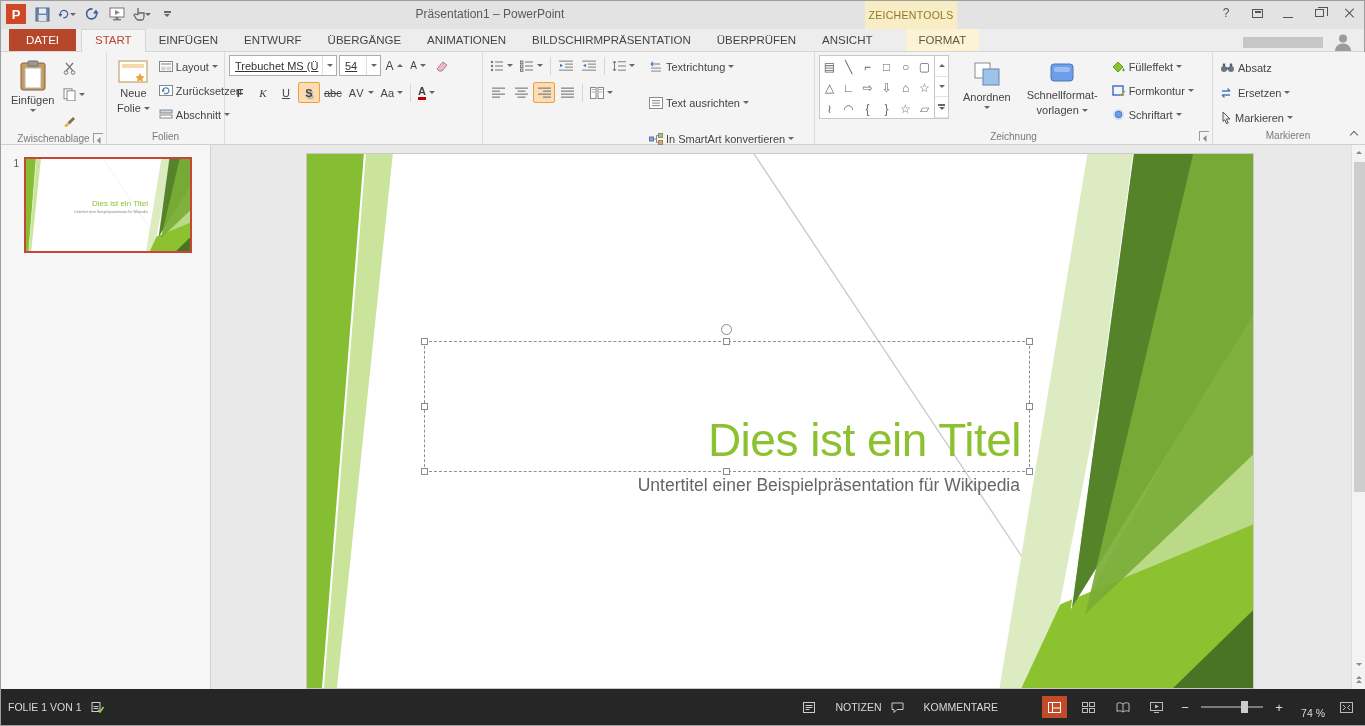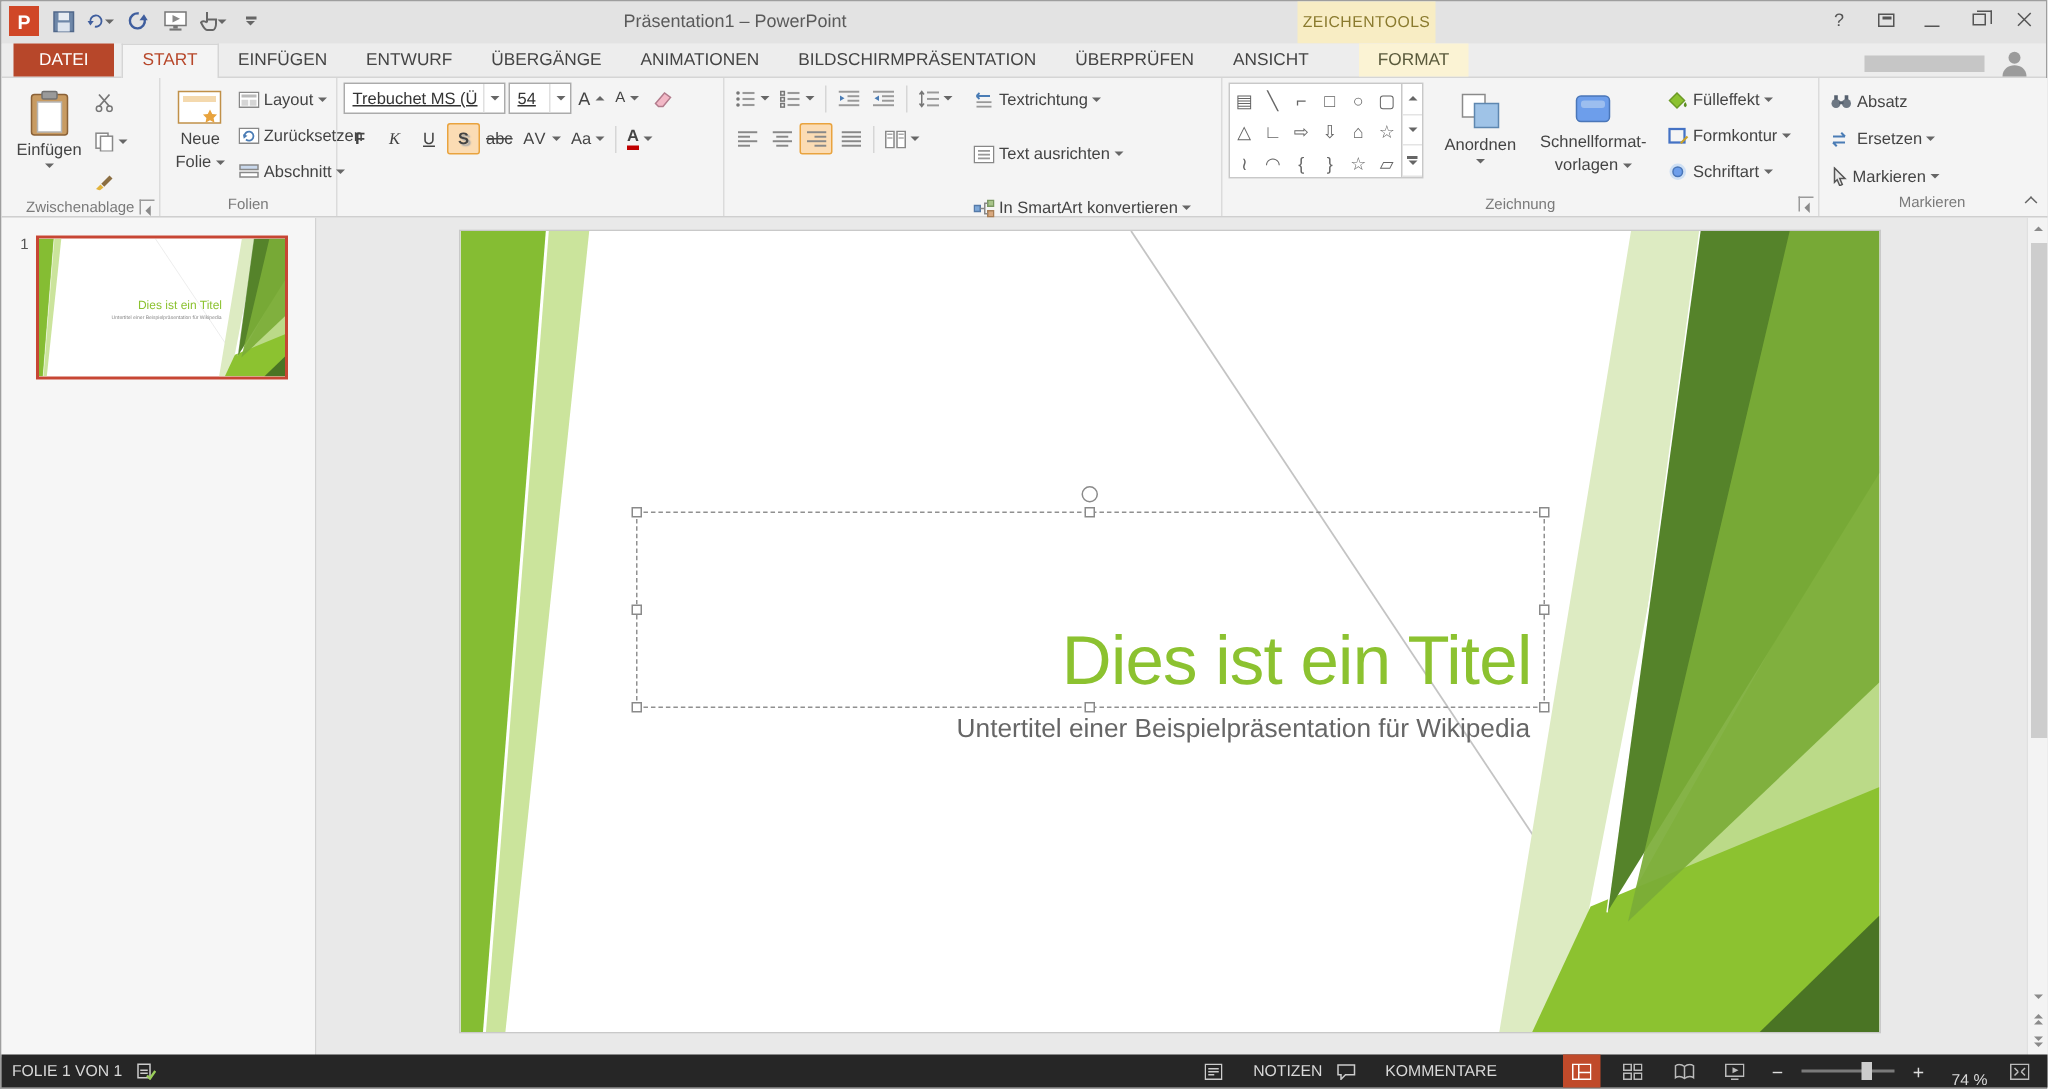--- a/index.html
+++ b/index.html
@@ -96,21 +96,21 @@
 
   
   .vscroll { position:absolute; right:0; top:0; bottom:0; width:15px; background:#F3F3F3; border-left:1px solid #E0E0E0;
              display:flex; flex-direction:column; align-items:center; }
   .scr-btn { height:15px; width:100%; display:flex; align-items:center; justify-content:center; }
   .scr-thumb { width:11px; height:330px; background:#CDCDCD; margin-top:2px; }
   .scr-spacer { flex:1; }
   .dbl-chev { display:flex; flex-direction:column; gap:1px; align-items:center; }
 
   
-  .statusbar { position:absolute; left:0; bottom:0; width:1365px; height:22px; background:#262626;
+  .statusbar { position:absolute; left:0; bottom:0; width:1365px; height:36px; background:#262626;
                display:flex; align-items:center; color:#D9D9D9; font-size:10.5px; padding:0 7px; gap:9px; }
   .sb-spacer { flex:1; }
   .sb-item { display:flex; align-items:center; gap:20px; }
   .vbtn { width:25px; height:22px; display:flex; align-items:center; justify-content:center; }
   .vbtn-active { background:#C04A2A; }
   .ztrack { width:62px; height:2px; background:#7A7A7A; position:relative; }
   .zthumb { position:absolute; left:40px; top:-5px; width:7px; height:12px; background:#CCC; }
   .zoombtn { width:14px; text-align:center; font-size:13px; color:#DDD; }
   .collapse-ribbon { position:absolute; right:8px; bottom:5px; width:9px; height:9px; }
   .chev-up { width:6px; height:6px; border-left:1.5px solid #666; border-top:1.5px solid #666; transform:rotate(45deg); margin:2px auto; }

